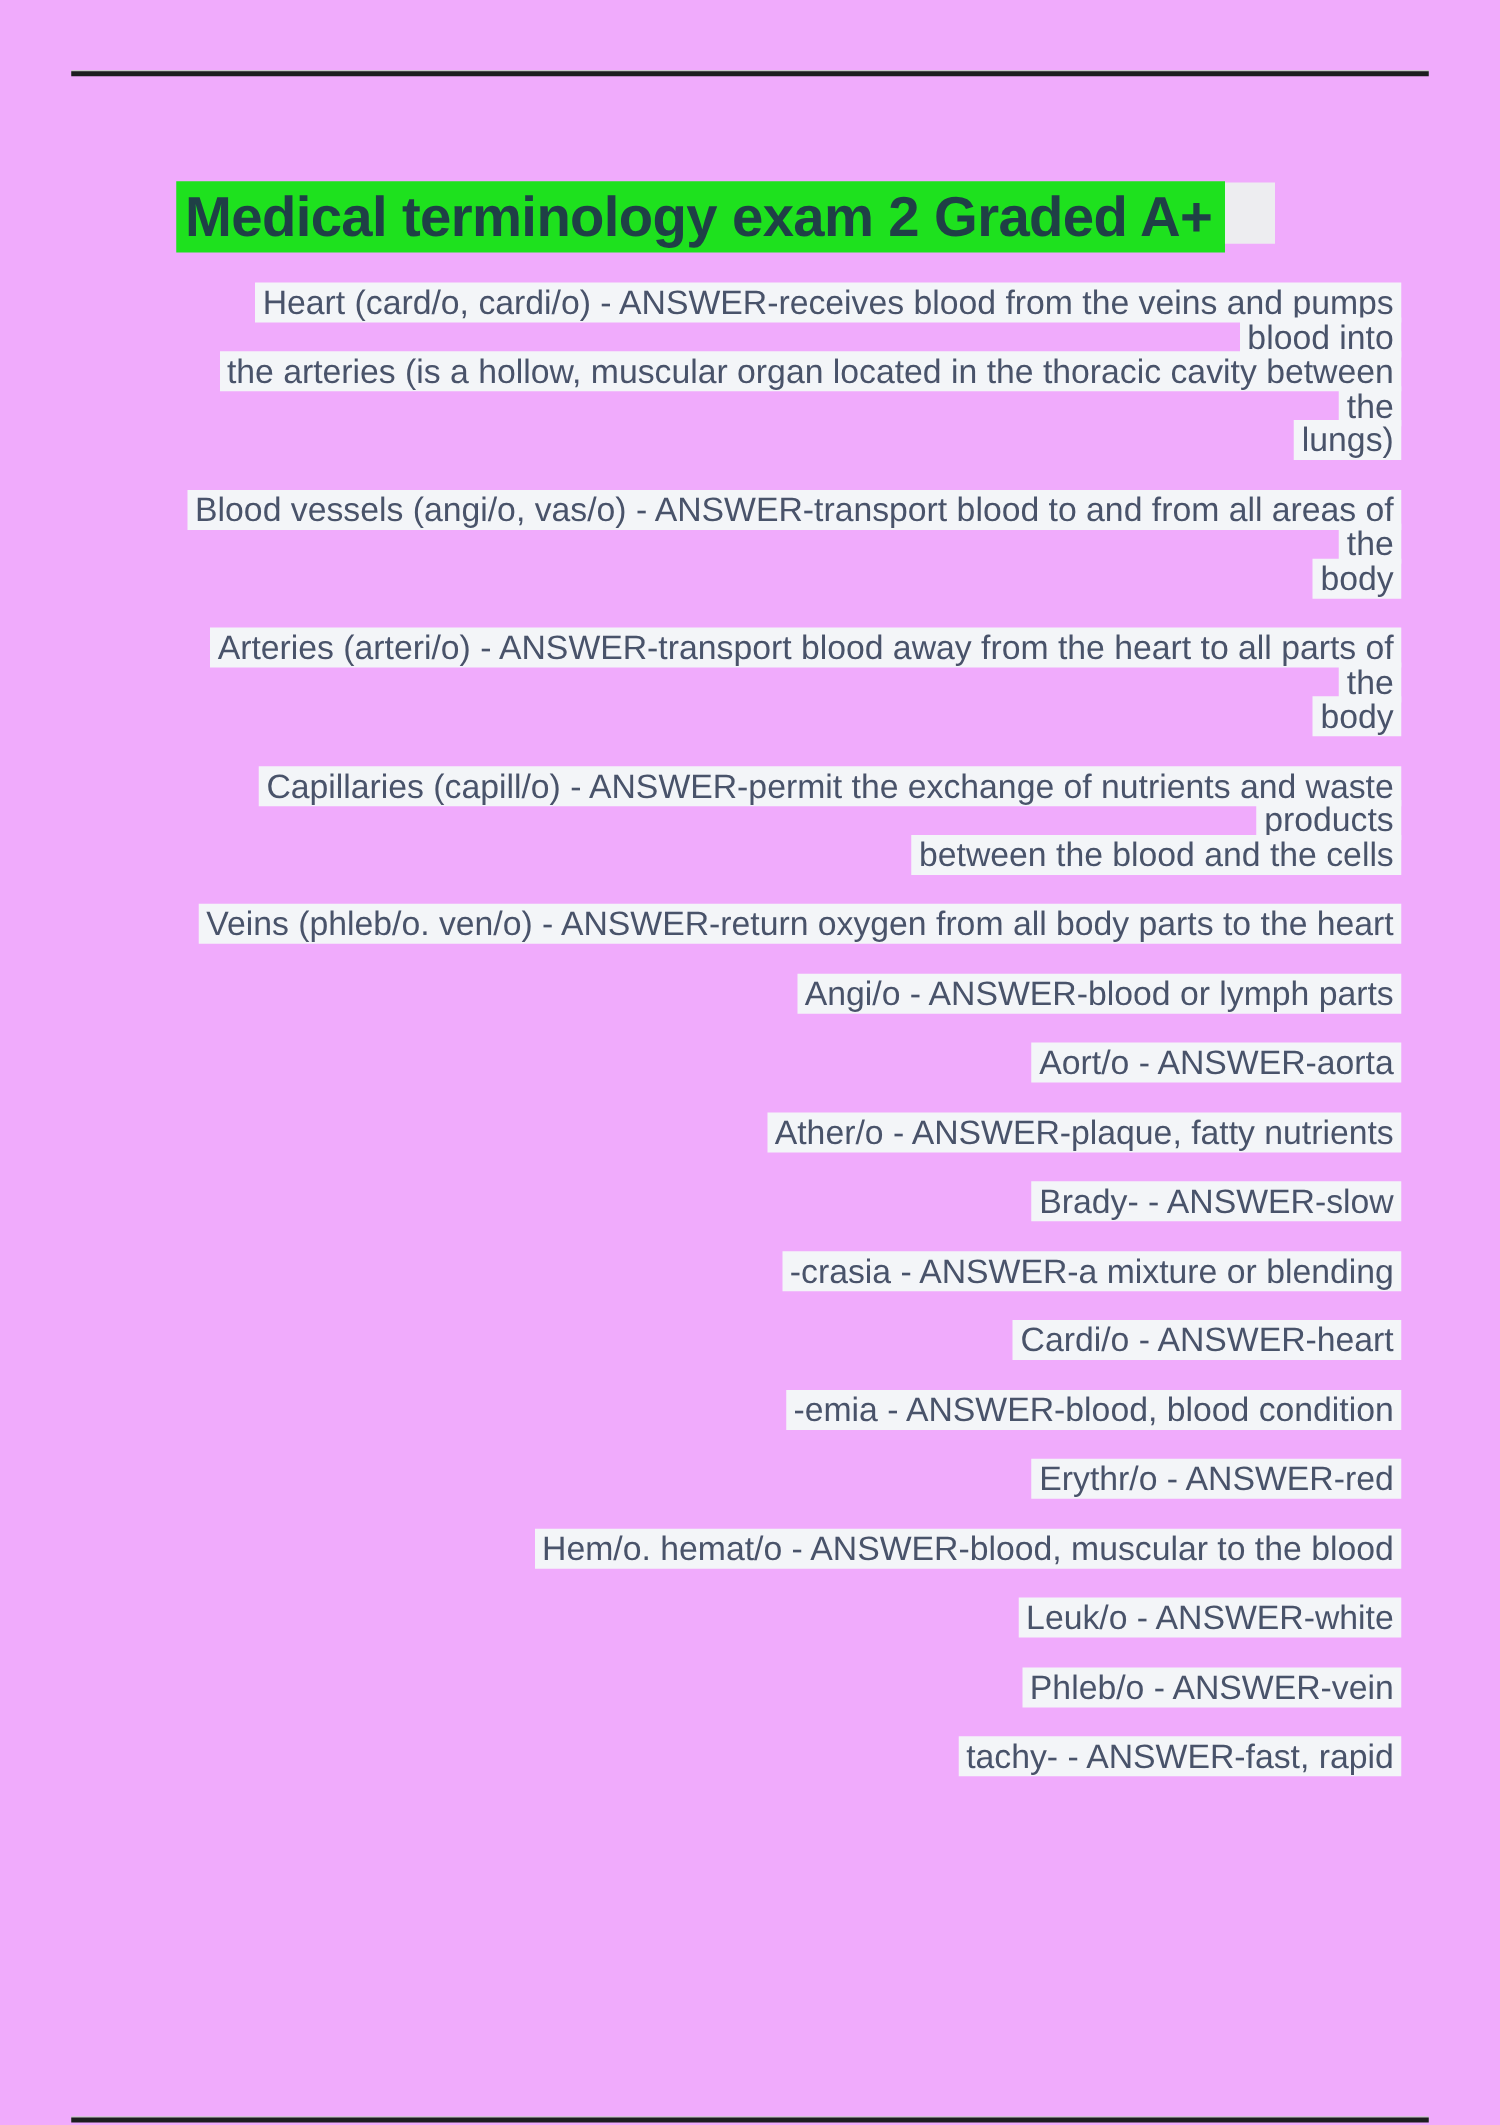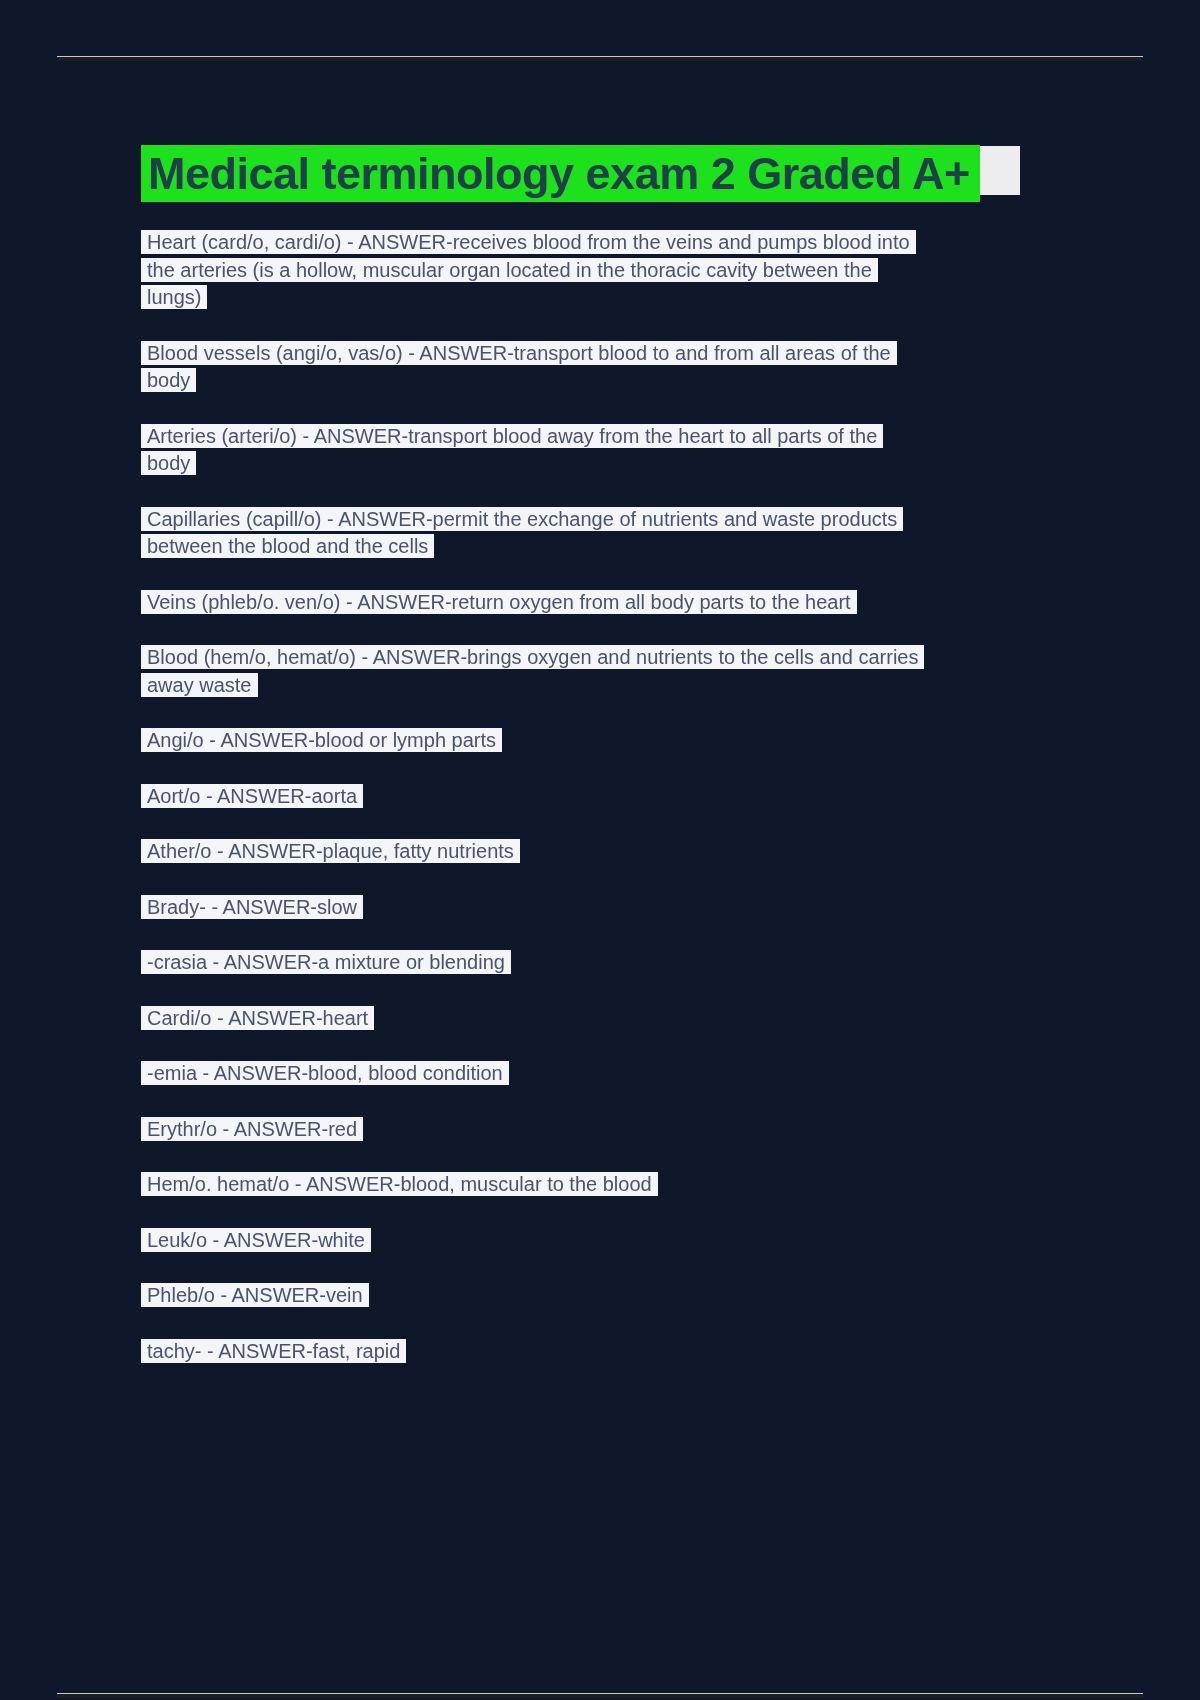--- a/index.html
+++ b/index.html
@@ -1,20 +1,20 @@
 <!DOCTYPE html>
 <html style="--title-highlight: #1ee11e; --title-text: #1f4046; --body-text: #49536a; --line-highlight: #f3f5f8; --rule: #1d1d1f;"><head>
 <meta charset="utf-8">
 <style>
   html, body { margin: 0; padding: 0; background: #ffffff; }
   .page {
     position: relative;
     width: 1200px;
     height: 1700px;
-    background: #0f172a;
+    background: #f0abfc;
     overflow: hidden;
     font-family: "Liberation Sans", "DejaVu Sans", sans-serif;
   }
   .rule {
     position: absolute;
     left: 57px;
     width: 1086px;
     height: 4px;
     background: var(--rule, #1d1d1f);
     box-shadow: 0 -1px 0 #c9c9c9;
@@ -44,23 +44,24 @@
   }
   .title-tail {
     display: inline-block;
     width: 40px;
     height: 49px;
     vertical-align: -6px;
     background: #ededf0;
   }
   .term {
     margin: 0 0 28px 0;
-    font-size: 20px;
+    font-size: 27px;
     line-height: 27.5px;
     color: var(--body-text, #49536a);
+    text-align: right;
   }
   .term .hl {
     background: var(--line-highlight, #f3f5f8);
     padding: 1px 6px;
     white-space: pre-line;
     -webkit-box-decoration-break: clone;
     box-decoration-break: clone;
   }
 </style>
 </head>
@@ -76,22 +77,20 @@
         <p class="term"><span class="hl">Heart (card/o, cardi/o) - ANSWER-receives blood from the veins and pumps blood into
 the arteries (is a hollow, muscular organ located in the thoracic cavity between the
 lungs)</span></p>
         <p class="term"><span class="hl">Blood vessels (angi/o, vas/o) - ANSWER-transport blood to and from all areas of the
 body</span></p>
         <p class="term"><span class="hl">Arteries (arteri/o) - ANSWER-transport blood away from the heart to all parts of the
 body</span></p>
         <p class="term"><span class="hl">Capillaries (capill/o) - ANSWER-permit the exchange of nutrients and waste products
 between the blood and the cells</span></p>
         <p class="term"><span class="hl">Veins (phleb/o. ven/o) - ANSWER-return oxygen from all body parts to the heart</span></p>
-        <p class="term"><span class="hl">Blood (hem/o, hemat/o) - ANSWER-brings oxygen and nutrients to the cells and carries
-away waste</span></p>
         <p class="term"><span class="hl">Angi/o - ANSWER-blood or lymph parts</span></p>
         <p class="term"><span class="hl">Aort/o - ANSWER-aorta</span></p>
         <p class="term"><span class="hl">Ather/o - ANSWER-plaque, fatty nutrients</span></p>
         <p class="term"><span class="hl">Brady- - ANSWER-slow</span></p>
         <p class="term"><span class="hl">-crasia - ANSWER-a mixture or blending</span></p>
         <p class="term"><span class="hl">Cardi/o - ANSWER-heart</span></p>
         <p class="term"><span class="hl">-emia - ANSWER-blood, blood condition</span></p>
         <p class="term"><span class="hl">Erythr/o - ANSWER-red</span></p>
         <p class="term"><span class="hl">Hem/o. hemat/o - ANSWER-blood, muscular to the blood</span></p>
         <p class="term"><span class="hl">Leuk/o - ANSWER-white</span></p>

